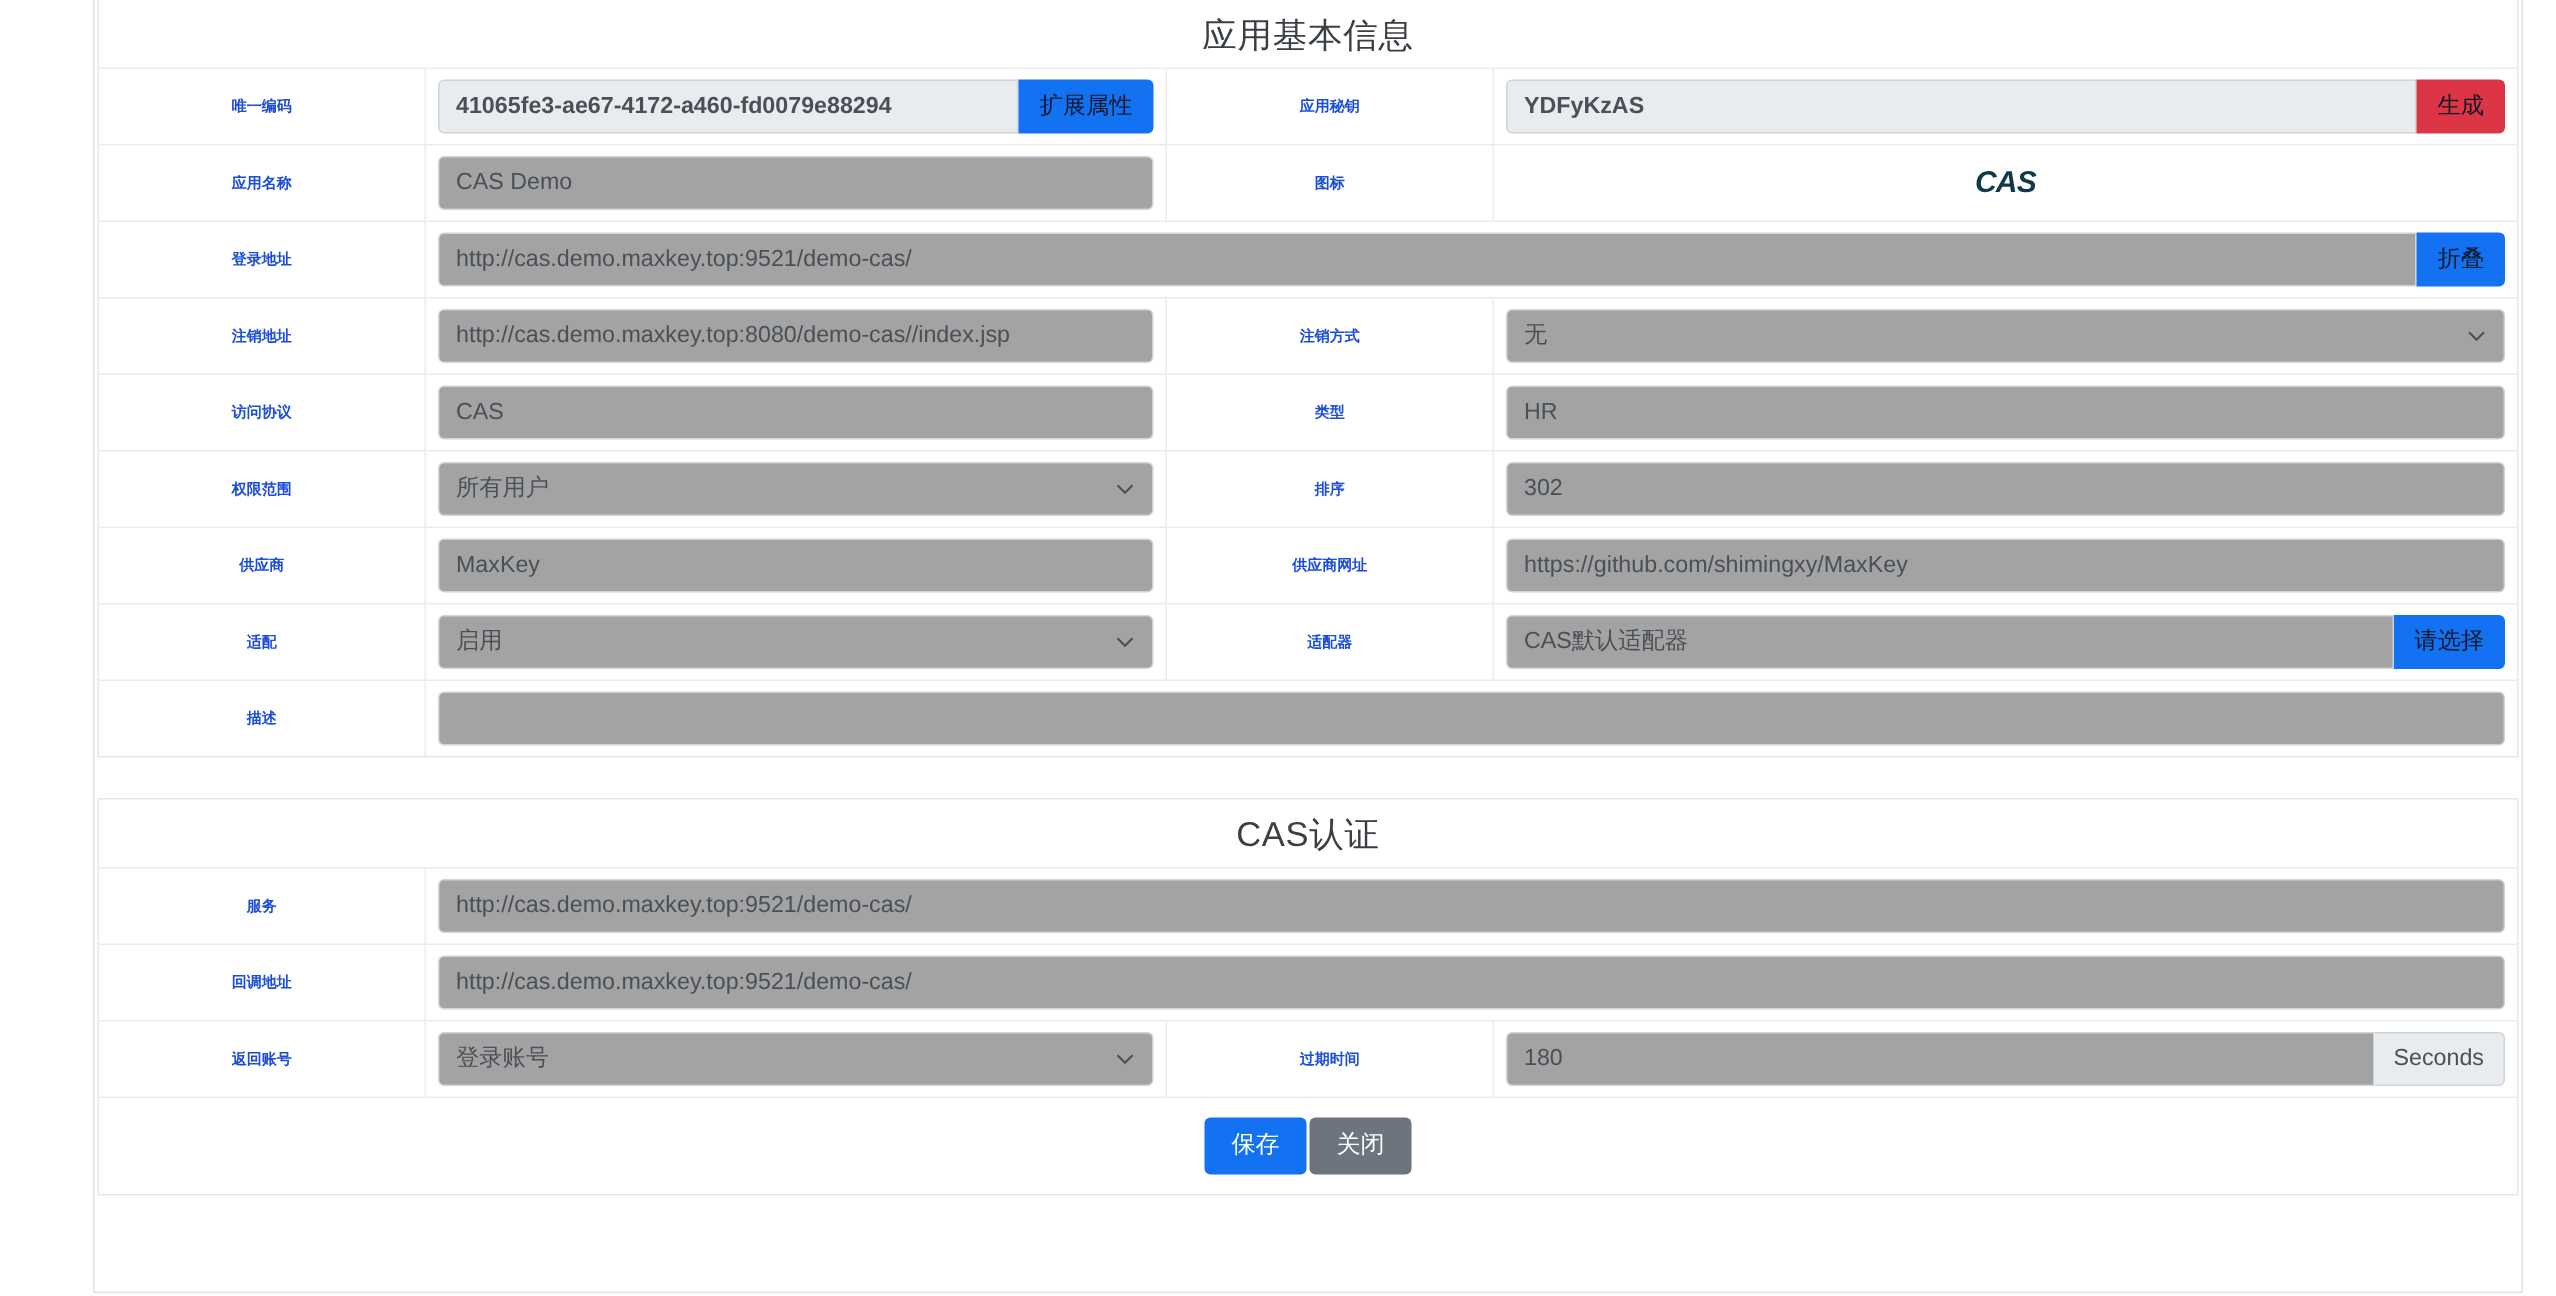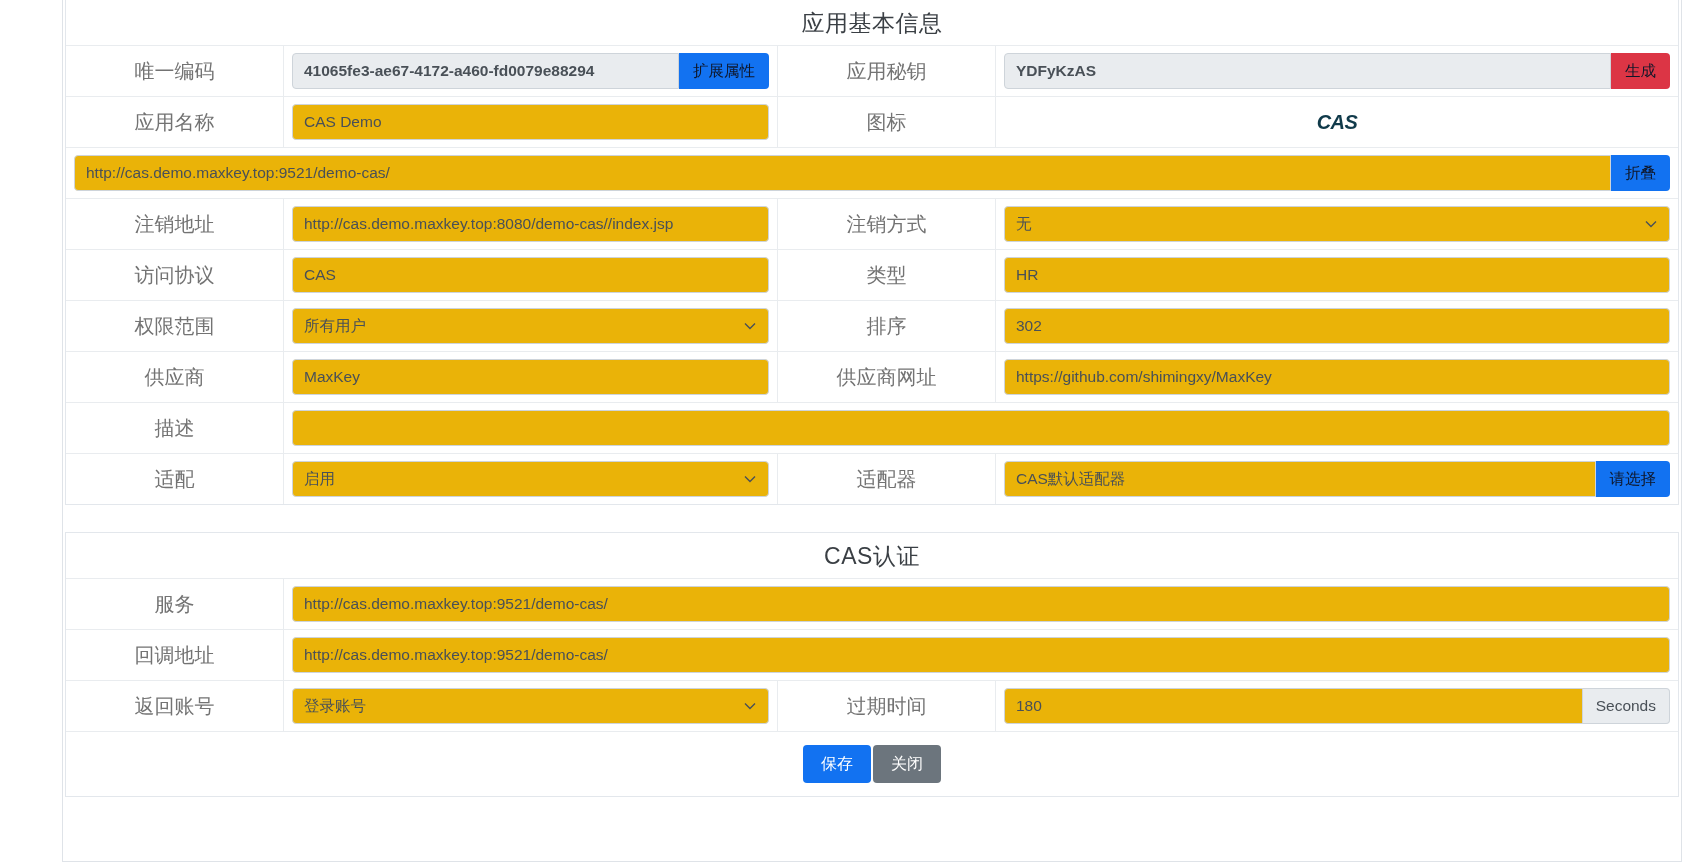--- a/index.html
+++ b/index.html
@@ -55,23 +55,23 @@
     min-height: 50px;
     align-items: stretch;
   }
   .row:last-child { border-bottom: none; }
 
   .lbl {
     flex: 0 0 218px;
     display: flex;
     align-items: center;
     justify-content: center;
-    font-weight: normal;
-    font-size: 20px;
-    color: #737373;
+    font-weight: bold;
+    font-size: 10px;
+    color: #1d4ed8;
     border-right: 1px solid #e9ecef;
     padding: 4px 6px;
     text-align: center;
   }
 
   .fld {
     flex: 1 1 auto;
     display: flex;
     align-items: flex-start;
     padding: 7px 8px;
@@ -88,21 +88,21 @@
     min-width: 0;
   }
 
   .inp {
     flex: 1 1 auto;
     min-width: 0;
     height: 36px;
     line-height: 34px;
     border: 1px solid #ced4da;
     border-radius: 4px;
-    background: #eab308;
+    background: #a3a3a3;
     padding: 0 11px;
     font-size: 15.5px;
     color: #495057;
     white-space: nowrap;
     overflow: hidden;
     text-overflow: clip;
   }
   .inp.readonly { background: #e9ecef; font-weight: bold; color: #495057; }
 
   .inp.grp-left { border-top-right-radius: 0; border-bottom-right-radius: 0; }
@@ -228,20 +228,21 @@
         </div>
         <div class="lbl">图标</div>
         <div class="fld wide">
           <div class="icon-cell">
             <span class="cas-logo">CAS</span>
           </div>
         </div>
       </div>
 
       <div class="row">
+        <div class="lbl">登录地址</div>
         <div class="fld wide">
           <div class="igroup">
             <div class="inp grp-left">http://cas.demo.maxkey.top:9521/demo-cas/</div>
             <button class="btn btn-primary">折叠</button>
           </div>
         </div>
       </div>
 
       <div class="row">
         <div class="lbl">注销地址</div>
@@ -311,29 +312,20 @@
         </div>
         <div class="lbl">供应商网址</div>
         <div class="fld wide">
           <div class="igroup">
             <div class="inp">https://github.com/shimingxy/MaxKey</div>
           </div>
         </div>
       </div>
 
       <div class="row">
-        <div class="lbl">描述</div>
-        <div class="fld wide">
-          <div class="igroup">
-            <div class="inp"></div>
-          </div>
-        </div>
-      </div>
-
-      <div class="row">
         <div class="lbl">适配</div>
         <div class="fld half bordered-right">
           <div class="igroup">
             <div class="select">
               <div class="inp">启用</div>
               <span class="chev">
                 <svg viewBox="0 0 12 12" width="12" height="12">
                     <path d="M1 3.5 L6 8.5 L11 3.5" fill="none" stroke="#495057" stroke-width="1.4"></path>
                   </svg>
               </span>
@@ -341,20 +333,29 @@
           </div>
         </div>
         <div class="lbl">适配器</div>
         <div class="fld wide">
           <div class="igroup">
             <div class="inp grp-left">CAS默认适配器</div>
             <button class="btn btn-primary">请选择</button>
           </div>
         </div>
       </div>
+
+      <div class="row">
+        <div class="lbl">描述</div>
+        <div class="fld wide">
+          <div class="igroup">
+            <div class="inp"></div>
+          </div>
+        </div>
+      </div>
     </div>
 
     <div class="panel">
       <div class="section-title">CAS认证</div>
 
       <div class="row">
         <div class="lbl">服务</div>
         <div class="fld wide">
           <div class="igroup">
             <div class="inp">http://cas.demo.maxkey.top:9521/demo-cas/</div>

